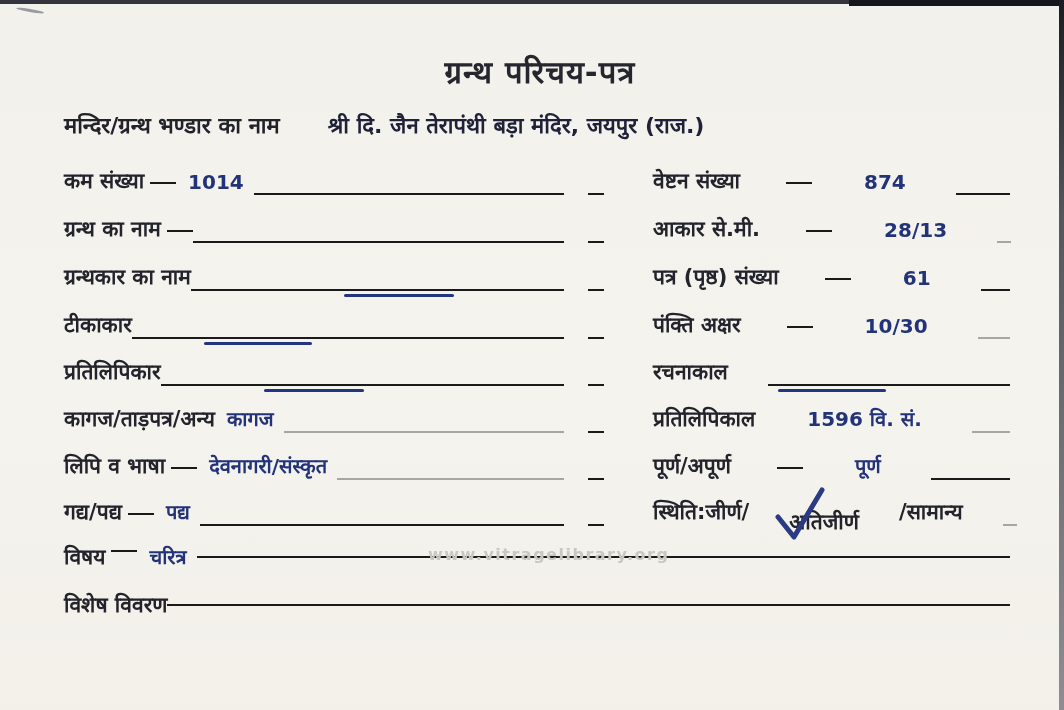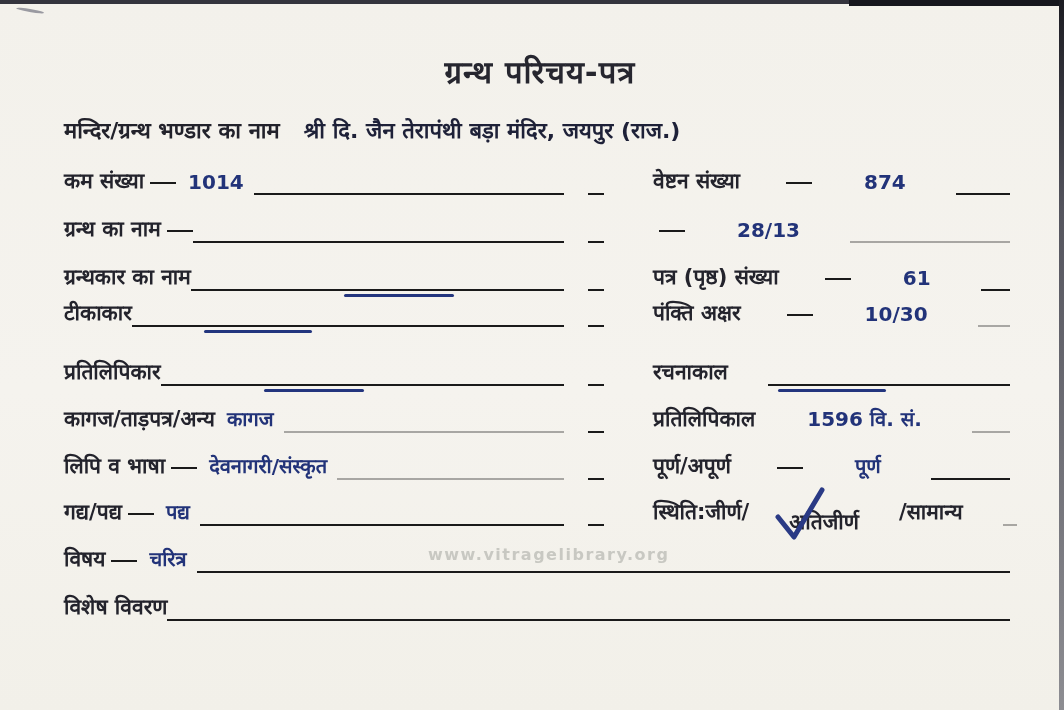--- a/index.html
+++ b/index.html
@@ -18,25 +18,25 @@
     border-radius:60% 40% 50% 50%;transform:rotate(10deg);}
   .title{
     position:absolute;top:42px;left:0;width:100%;text-align:center;
     font-size:31px;font-weight:bold;color:#26262f;letter-spacing:1px;margin:8px;
   }
   .row{position:absolute;left:64px;right:54px;height:42px;display:flex;}
   .cell{position:relative;display:flex;align-items:flex-end;min-width:0;}
   .cl{width:500px;flex:none;}
   .gapcol{width:24px;flex:none;}
   .cr{flex:1;gap:40px;}
-  .full{width:100%;}
+  .full{width:100%;align-items:center;}
   .label{font-size:21px;font-weight:600;color:#23232c;padding-bottom:10px;white-space:nowrap;}
   .value{font-size:20px;font-weight:bold;color:#223379;padding-bottom:10px;white-space:nowrap;margin:0 10px 0 12px;}
   .hdr-label{font-size:22px;font-weight:600;color:#22222b;padding-bottom:6px;white-space:nowrap;}
-  .hdr-value{font-size:22px;font-weight:600;color:#1e2138;padding-bottom:6px;white-space:nowrap;margin-left:24px;}
+  .hdr-value{font-size:22px;font-weight:600;color:#1e2138;padding-bottom:6px;white-space:nowrap;margin-left:48px;}
   .fill{flex:1;border-bottom:2px solid #1a1a1a;margin-bottom:9px;min-width:14px;}
   .fill.faint{opacity:.35;}
   .lead{width:16px;flex:none;border-bottom:2px solid #1a1a1a;margin-bottom:9px;margin-right:9px;}
   .dash{width:26px;flex:none;border-bottom:2px solid #1a1a1a;margin-bottom:20px;margin-left:6px;}
   .ink{position:absolute;height:3px;background:#23357e;border-radius:2px;bottom:3px;}
   .checked-wrap{position:relative;display:inline-block;}
   .check-svg{position:absolute;left:-16px;bottom:-8px;width:54px;height:58px;overflow:visible;pointer-events:none;}
   .watermark{
     position:absolute;left:428px;top:545px;font-size:16px;color:#c8c8c2;
     letter-spacing:1.5px;font-weight:600;
@@ -79,20 +79,21 @@
 
   <div class="row" style="top:210px">
     <div class="cell cl">
       <span class="label">ग्रन्थ का नाम</span>
       <span class="dash"></span>
       <span class="fill"></span>
     </div>
     <div class="gapcol"></div>
     <div class="cell cr">
       <span class="lead"></span>
+      <span class="label">आकार से.मी.</span>
       <span class="dash"></span>
       <span class="value">28/13</span>
       <span class="fill faint"></span>
     </div>
   </div>
 
   <div class="row" style="top:258px">
     <div class="cell cl">
       <span class="label">ग्रन्थकार का नाम</span>
       <span class="fill"></span>
@@ -101,21 +102,21 @@
     <div class="gapcol"></div>
     <div class="cell cr">
       <span class="lead"></span>
       <span class="label">पत्र (पृष्ठ) संख्या</span>
       <span class="dash"></span>
       <span class="value">61</span>
       <span class="fill"></span>
     </div>
   </div>
 
-  <div class="row" style="top:294px">
+  <div class="row" style="top:306px">
     <div class="cell cl">
       <span class="label">टीकाकार</span>
       <span class="fill"></span>
       <span class="ink" style="left:140px;width:108px"></span>
     </div>
     <div class="gapcol"></div>
     <div class="cell cr">
       <span class="lead"></span>
       <span class="label">पंक्ति अक्षर</span>
       <span class="dash"></span>

